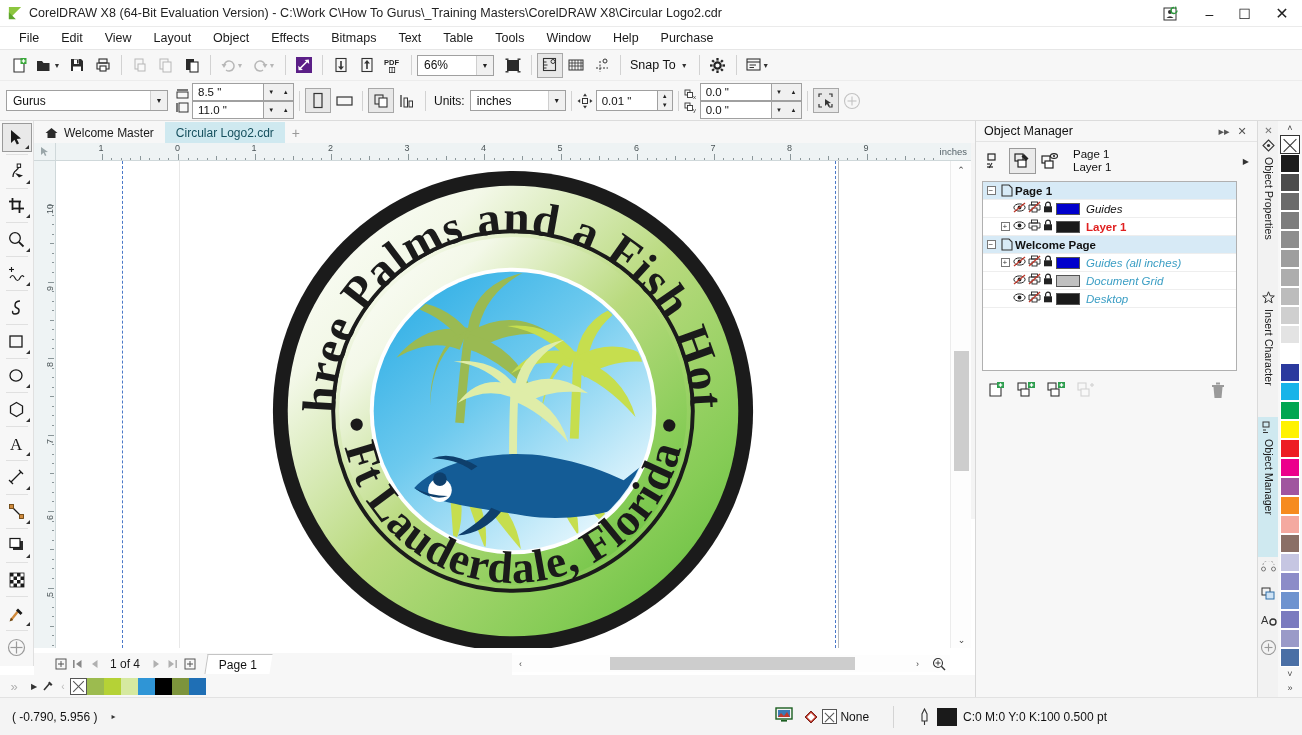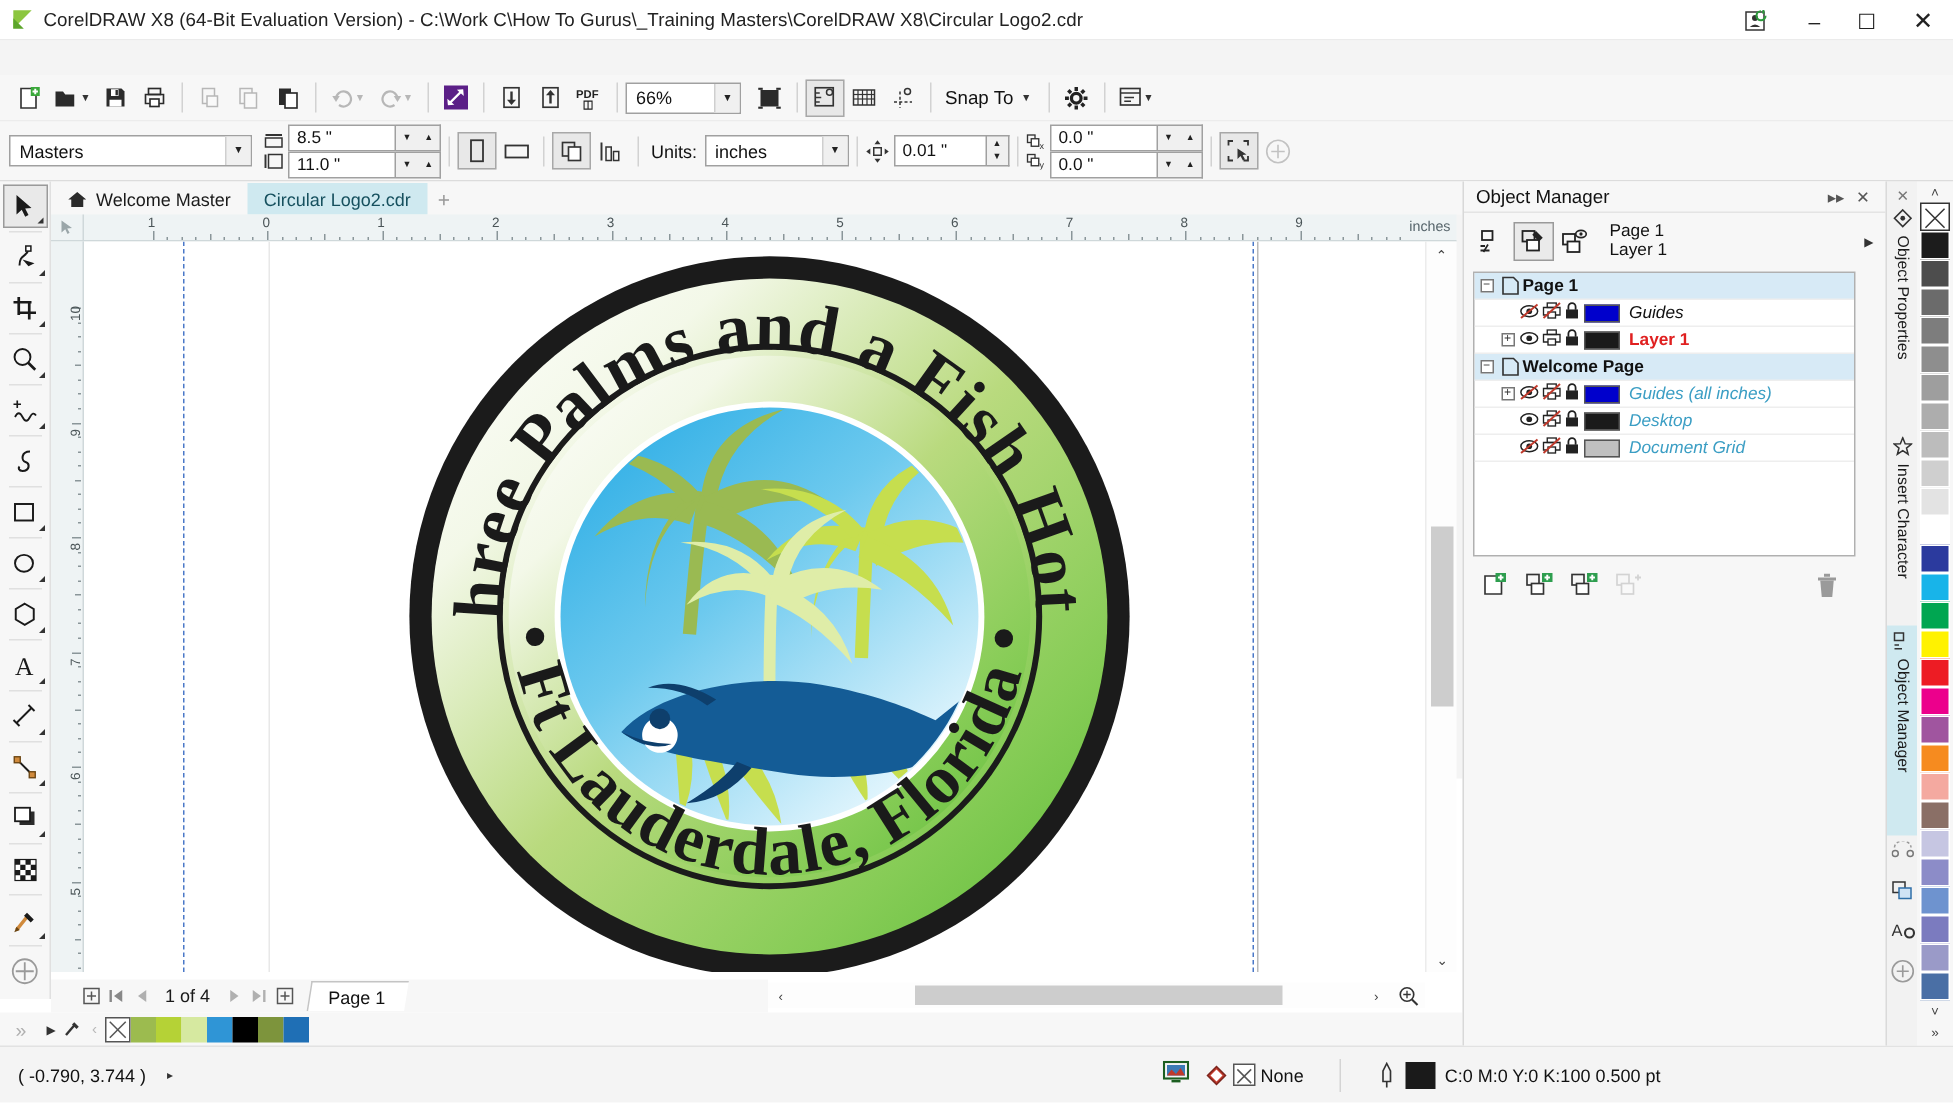--- a/index.html
+++ b/index.html
@@ -297,20 +297,35 @@
           <path d="M11 1.5 a3 3 0 1 0 3 3" fill="none" stroke="#2c9a3c" stroke-width="1.4"></path>
           <line x1="12.6" y1="0.6" x2="12.6" y2="3.2" stroke="#2c9a3c" stroke-width="1.4"></line>
         </svg>
       </div>
       <div class="win-btn">–</div>
       <div class="win-btn">☐</div>
       <div class="win-btn close">✕</div>
     </div>
   </div>
 
+  <div class="menubar">
+    <div class="menu-item">File</div>
+    <div class="menu-item">Edit</div>
+    <div class="menu-item">View</div>
+    <div class="menu-item">Layout</div>
+    <div class="menu-item">Object</div>
+    <div class="menu-item">Effects</div>
+    <div class="menu-item">Bitmaps</div>
+    <div class="menu-item">Text</div>
+    <div class="menu-item">Table</div>
+    <div class="menu-item">Tools</div>
+    <div class="menu-item">Window</div>
+    <div class="menu-item">Help</div>
+    <div class="menu-item">Purchase</div>
+  </div>
 
   <div class="toolbar1">
     <div class="tb-btn">
       <svg width="17" height="17" viewBox="0 0 17 17">
         <path d="M3 2 h7 l3 3 v10 h-10 Z" fill="#fff" stroke="#333" stroke-width="1.1"></path>
         <rect x="9.5" y="1" width="6" height="6" fill="#3aa83a"></rect>
         <line x1="12.5" y1="2.2" x2="12.5" y2="5.8" stroke="#fff" stroke-width="1.3"></line>
         <line x1="10.7" y1="4" x2="14.3" y2="4" stroke="#fff" stroke-width="1.3"></line>
       </svg>
     </div>
@@ -469,21 +484,21 @@
         <line x1="1" y1="4" x2="14" y2="4" stroke="#333" stroke-width="1.1"></line>
         <line x1="3.5" y1="7" x2="10" y2="7" stroke="#333" stroke-width="1"></line>
         <line x1="3.5" y1="9.5" x2="8" y2="9.5" stroke="#333" stroke-width="1"></line>
       </svg>
       <span class="tb-caret">▼</span>
     </div>
   </div>
 
   <div class="toolbar2">
     <div class="combo papercombo">
-      <span class="cval">Masters</span>
+      <span class="cval">Gurus</span>
       <span class="cbtn">▼</span>
     </div>
     <div style="width:8px"></div>
     <div style="display:flex;flex-direction:column;gap:2px;margin-right:3px">
       <svg width="13" height="11" viewBox="0 0 13 11">
         <rect x="1" y="3" width="11" height="6" fill="none" stroke="#333" stroke-width="1"></rect>
         <line x1="1" y1="1" x2="12" y2="1" stroke="#333" stroke-width="1.3"></line>
       </svg>
       <svg width="13" height="11" viewBox="0 0 13 11">
         <rect x="3" y="1" width="9" height="9" fill="none" stroke="#333" stroke-width="1"></rect>
@@ -1089,21 +1104,21 @@
       <div class="sw" style="background:#b5d236"></div>
       <div class="sw" style="background:#d6e9a0"></div>
       <div class="sw" style="background:#2f95d6"></div>
       <div class="sw" style="background:#000000"></div>
       <div class="sw" style="background:#7d943c"></div>
       <div class="sw" style="background:#1f6fb5"></div>
     </div>
   </div>
 
   <div class="statusbar">
-    <div class="coord">( -0.790, 3.744 )</div>
+    <div class="coord">( -0.790, 5.956 )</div>
     <div style="margin-left:14px;font-size:8px;color:#333">▸</div>
 
     <div style="margin-left:660px;display:flex;align-items:center;gap:10px">
       <div>
         <svg width="18" height="16" viewBox="0 0 18 16">
           <rect x="1" y="1" width="16" height="11" fill="none" stroke="#1b5e20" stroke-width="1.4"></rect>
           <rect x="3" y="3" width="12" height="7" fill="#3b7ab5"></rect>
           <path d="M3 10 l3 -4 l3 3 l3 -4 l3 5 Z" fill="#c0392b"></path>
           <rect x="6" y="13" width="6" height="1.6" fill="#1b5e20"></rect>
         </svg>
@@ -1260,57 +1275,57 @@
           <span class="om-colorchip" style="background:#0000cc"></span>
           <span class="om-name" style="color:#3b9ec4;font-style:italic;font-weight:normal">Guides (all inches)</span>
         </div>
         <div class="om-row">
           <span style="width:14px"></span>
           <span class="om-exp"></span>
           <span class="om-icons">
             <span><svg width="13" height="11" viewBox="0 0 13 11">
                 <ellipse cx="6.5" cy="5.5" rx="5.6" ry="3.6" fill="none" stroke="#222" stroke-width="1"></ellipse>
                 <circle cx="6.5" cy="5.5" r="1.9" fill="#222"></circle>
-              </svg></span>
-            <span><svg width="13" height="12" viewBox="0 0 13 12">
-                <rect x="3.5" y="1" width="6" height="3" fill="none" stroke="#222" stroke-width="0.9"></rect>
-                <path d="M1 4 h11 v5 h-11 Z" fill="none" stroke="#222" stroke-width="0.9"></path>
-                <rect x="4" y="7" width="5" height="4" fill="#fff" stroke="#222" stroke-width="0.9"></rect>
-                <line x1="1" y1="11" x2="12" y2="1" stroke="#c0392b" stroke-width="1.3"></line>
-              </svg></span>
-            <span><svg width="10" height="12" viewBox="0 0 10 12">
-                <path d="M2.6 5.5 v-2 a2.4 2.4 0 0 1 4.8 0 v2" fill="none" stroke="#222" stroke-width="1.2"></path>
-                <rect x="1" y="5.3" width="8" height="6" fill="#222"></rect>
-              </svg></span>
-          </span>
-          <span class="om-colorchip" style="background:#1a1a1a"></span>
-          <span class="om-name" style="color:#3b9ec4;font-style:italic;font-weight:normal">Desktop</span>
-        </div>
-        <div class="om-row">
-          <span style="width:14px"></span>
-          <span class="om-exp"></span>
-          <span class="om-icons">
-            <span><svg width="13" height="11" viewBox="0 0 13 11">
-                <ellipse cx="6.5" cy="5.5" rx="5.6" ry="3.6" fill="none" stroke="#222" stroke-width="1"></ellipse>
-                <circle cx="6.5" cy="5.5" r="1.9" fill="#222"></circle>
                 <line x1="1" y1="10" x2="12" y2="1" stroke="#c0392b" stroke-width="1.3"></line>
               </svg></span>
             <span><svg width="13" height="12" viewBox="0 0 13 12">
                 <rect x="3.5" y="1" width="6" height="3" fill="none" stroke="#222" stroke-width="0.9"></rect>
                 <path d="M1 4 h11 v5 h-11 Z" fill="none" stroke="#222" stroke-width="0.9"></path>
                 <rect x="4" y="7" width="5" height="4" fill="#fff" stroke="#222" stroke-width="0.9"></rect>
                 <line x1="1" y1="11" x2="12" y2="1" stroke="#c0392b" stroke-width="1.3"></line>
               </svg></span>
             <span><svg width="10" height="12" viewBox="0 0 10 12">
                 <path d="M2.6 5.5 v-2 a2.4 2.4 0 0 1 4.8 0 v2" fill="none" stroke="#222" stroke-width="1.2"></path>
                 <rect x="1" y="5.3" width="8" height="6" fill="#222"></rect>
               </svg></span>
           </span>
           <span class="om-colorchip" style="background:#c0c0c0"></span>
           <span class="om-name" style="color:#3b9ec4;font-style:italic;font-weight:normal">Document Grid</span>
+        </div>
+        <div class="om-row">
+          <span style="width:14px"></span>
+          <span class="om-exp"></span>
+          <span class="om-icons">
+            <span><svg width="13" height="11" viewBox="0 0 13 11">
+                <ellipse cx="6.5" cy="5.5" rx="5.6" ry="3.6" fill="none" stroke="#222" stroke-width="1"></ellipse>
+                <circle cx="6.5" cy="5.5" r="1.9" fill="#222"></circle>
+              </svg></span>
+            <span><svg width="13" height="12" viewBox="0 0 13 12">
+                <rect x="3.5" y="1" width="6" height="3" fill="none" stroke="#222" stroke-width="0.9"></rect>
+                <path d="M1 4 h11 v5 h-11 Z" fill="none" stroke="#222" stroke-width="0.9"></path>
+                <rect x="4" y="7" width="5" height="4" fill="#fff" stroke="#222" stroke-width="0.9"></rect>
+                <line x1="1" y1="11" x2="12" y2="1" stroke="#c0392b" stroke-width="1.3"></line>
+              </svg></span>
+            <span><svg width="10" height="12" viewBox="0 0 10 12">
+                <path d="M2.6 5.5 v-2 a2.4 2.4 0 0 1 4.8 0 v2" fill="none" stroke="#222" stroke-width="1.2"></path>
+                <rect x="1" y="5.3" width="8" height="6" fill="#222"></rect>
+              </svg></span>
+          </span>
+          <span class="om-colorchip" style="background:#1a1a1a"></span>
+          <span class="om-name" style="color:#3b9ec4;font-style:italic;font-weight:normal">Desktop</span>
         </div>
       </div>
 
     <div class="om-btnrow">
       <div class="om-bb">
         <svg width="18" height="18" viewBox="0 0 18 18">
           <path d="M2 3 h8 l3 3 v9 h-11 Z" fill="#fff" stroke="#333" stroke-width="1.1"></path>
           <rect x="9" y="1" width="7" height="6" fill="#2e9e4f"></rect>
           <line x1="12.5" y1="2.2" x2="12.5" y2="5.8" stroke="#fff" stroke-width="1.3"></line>
           <line x1="10.7" y1="4" x2="14.3" y2="4" stroke="#fff" stroke-width="1.3"></line>

